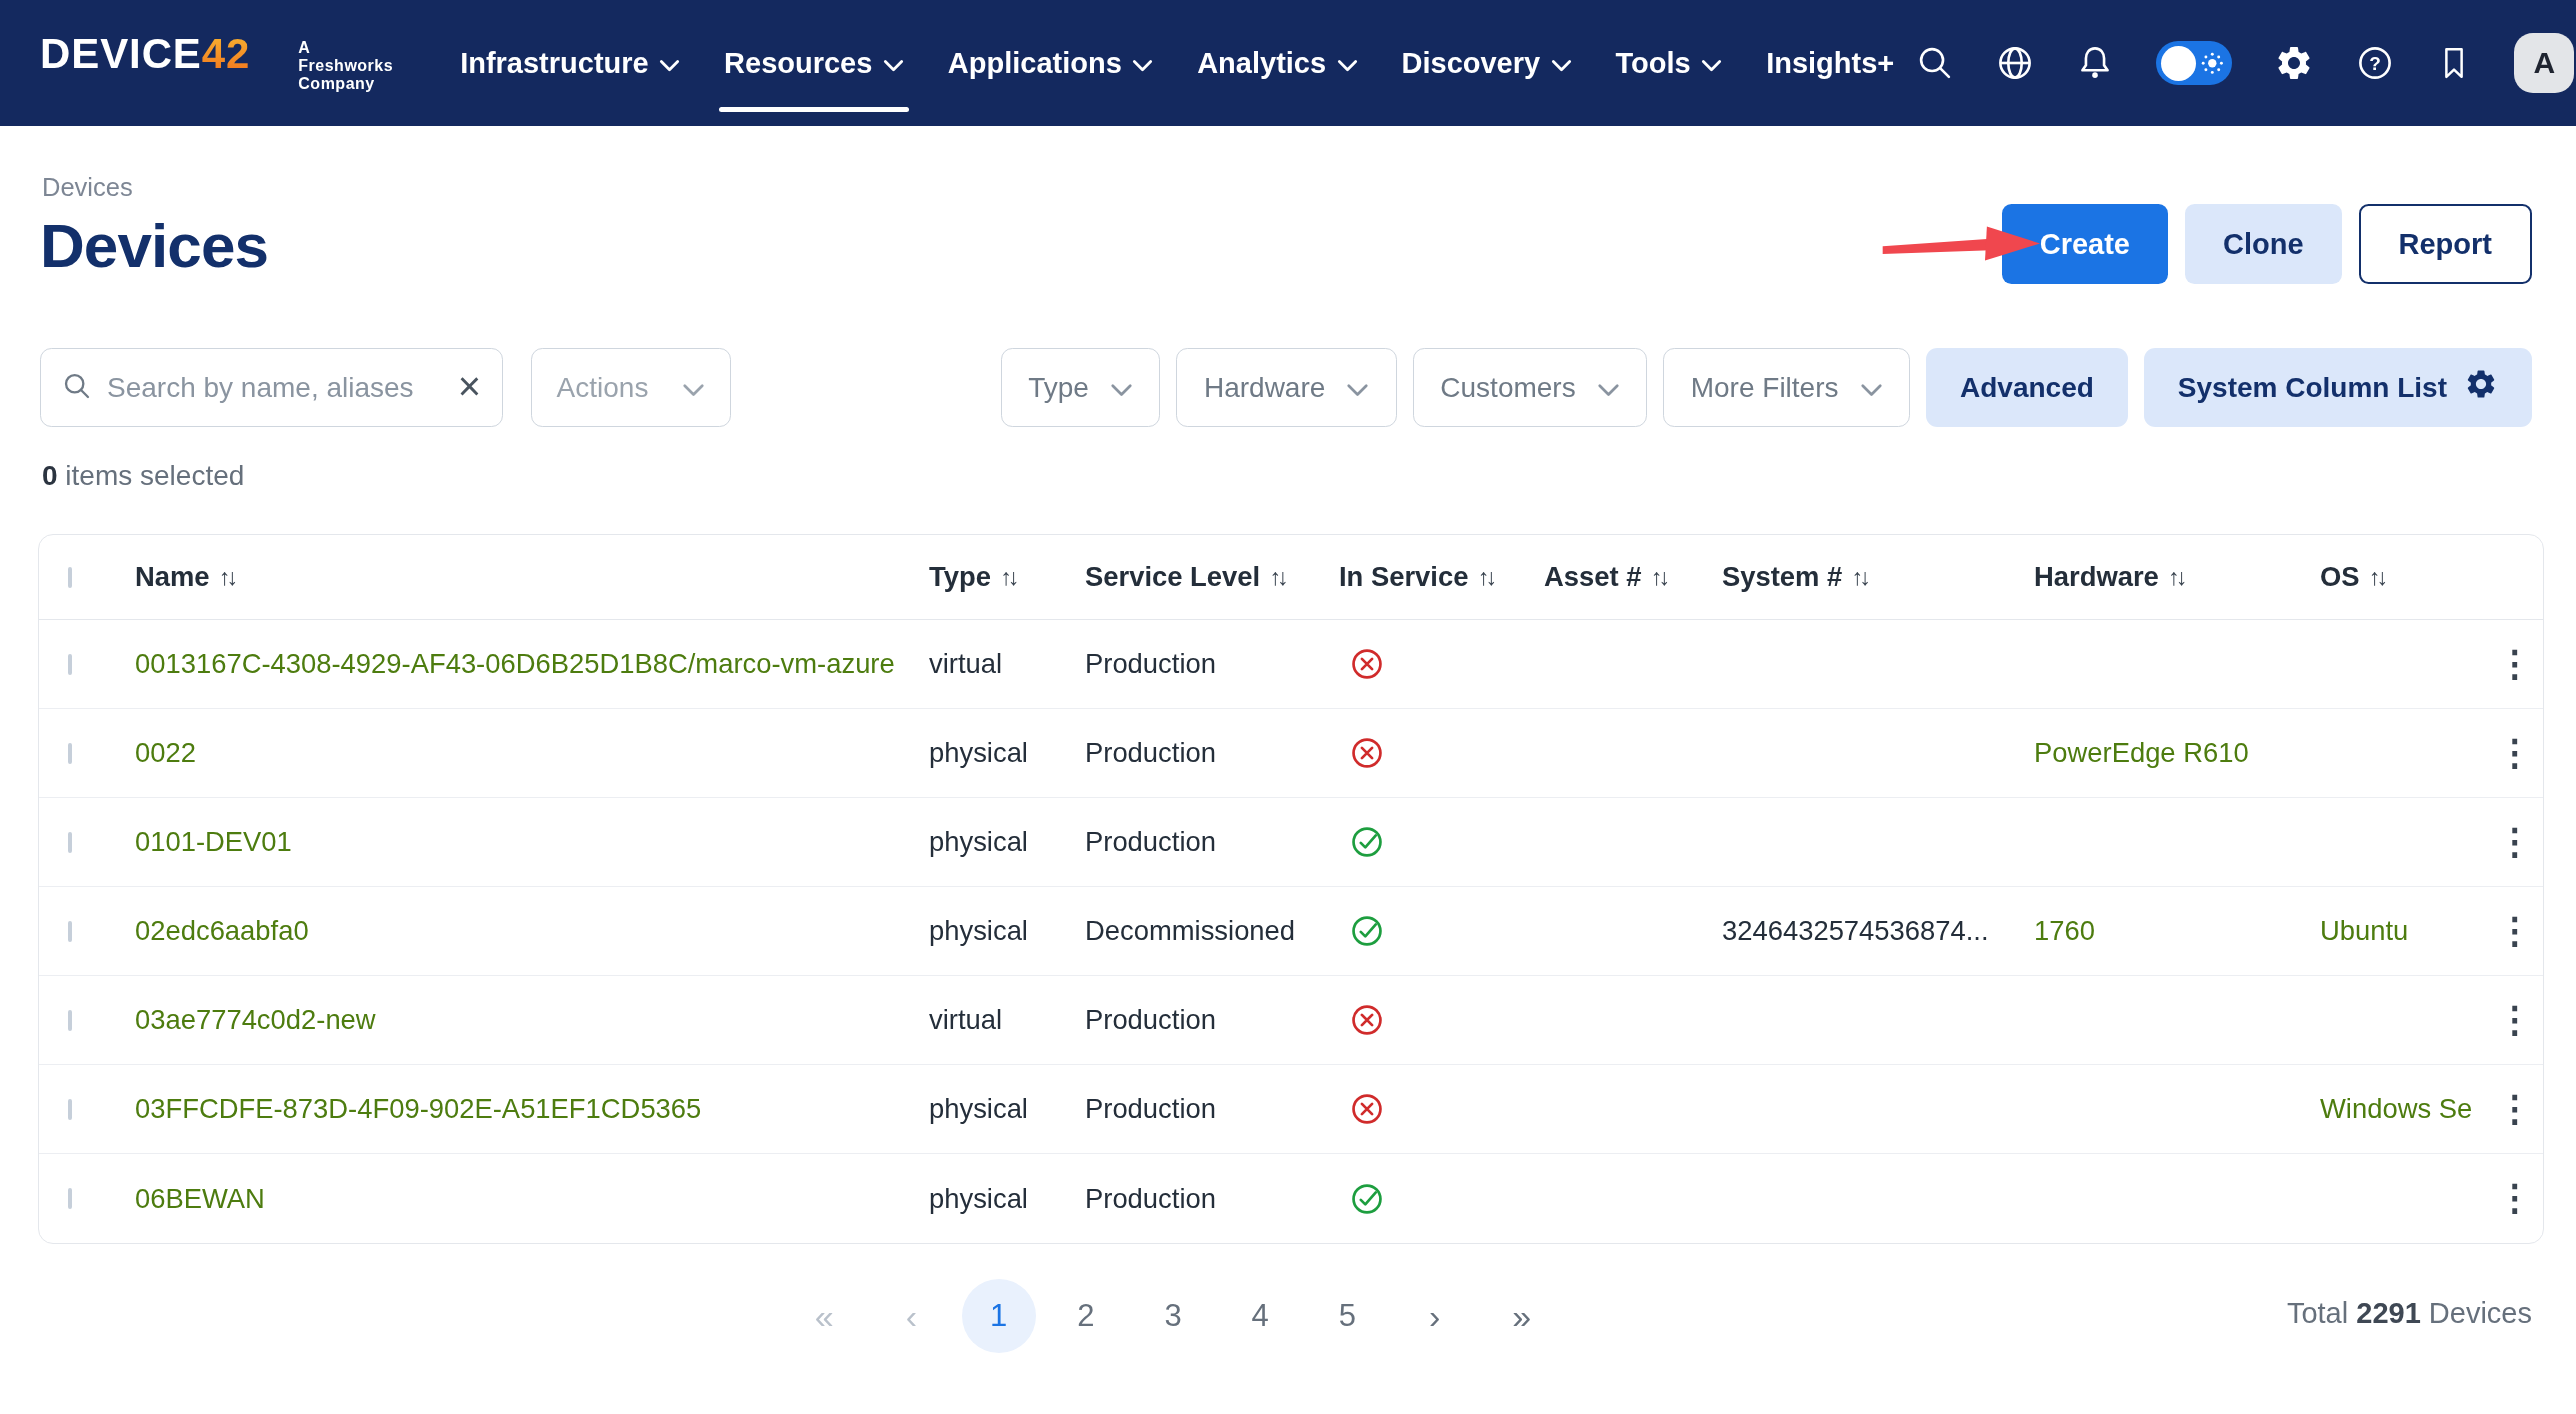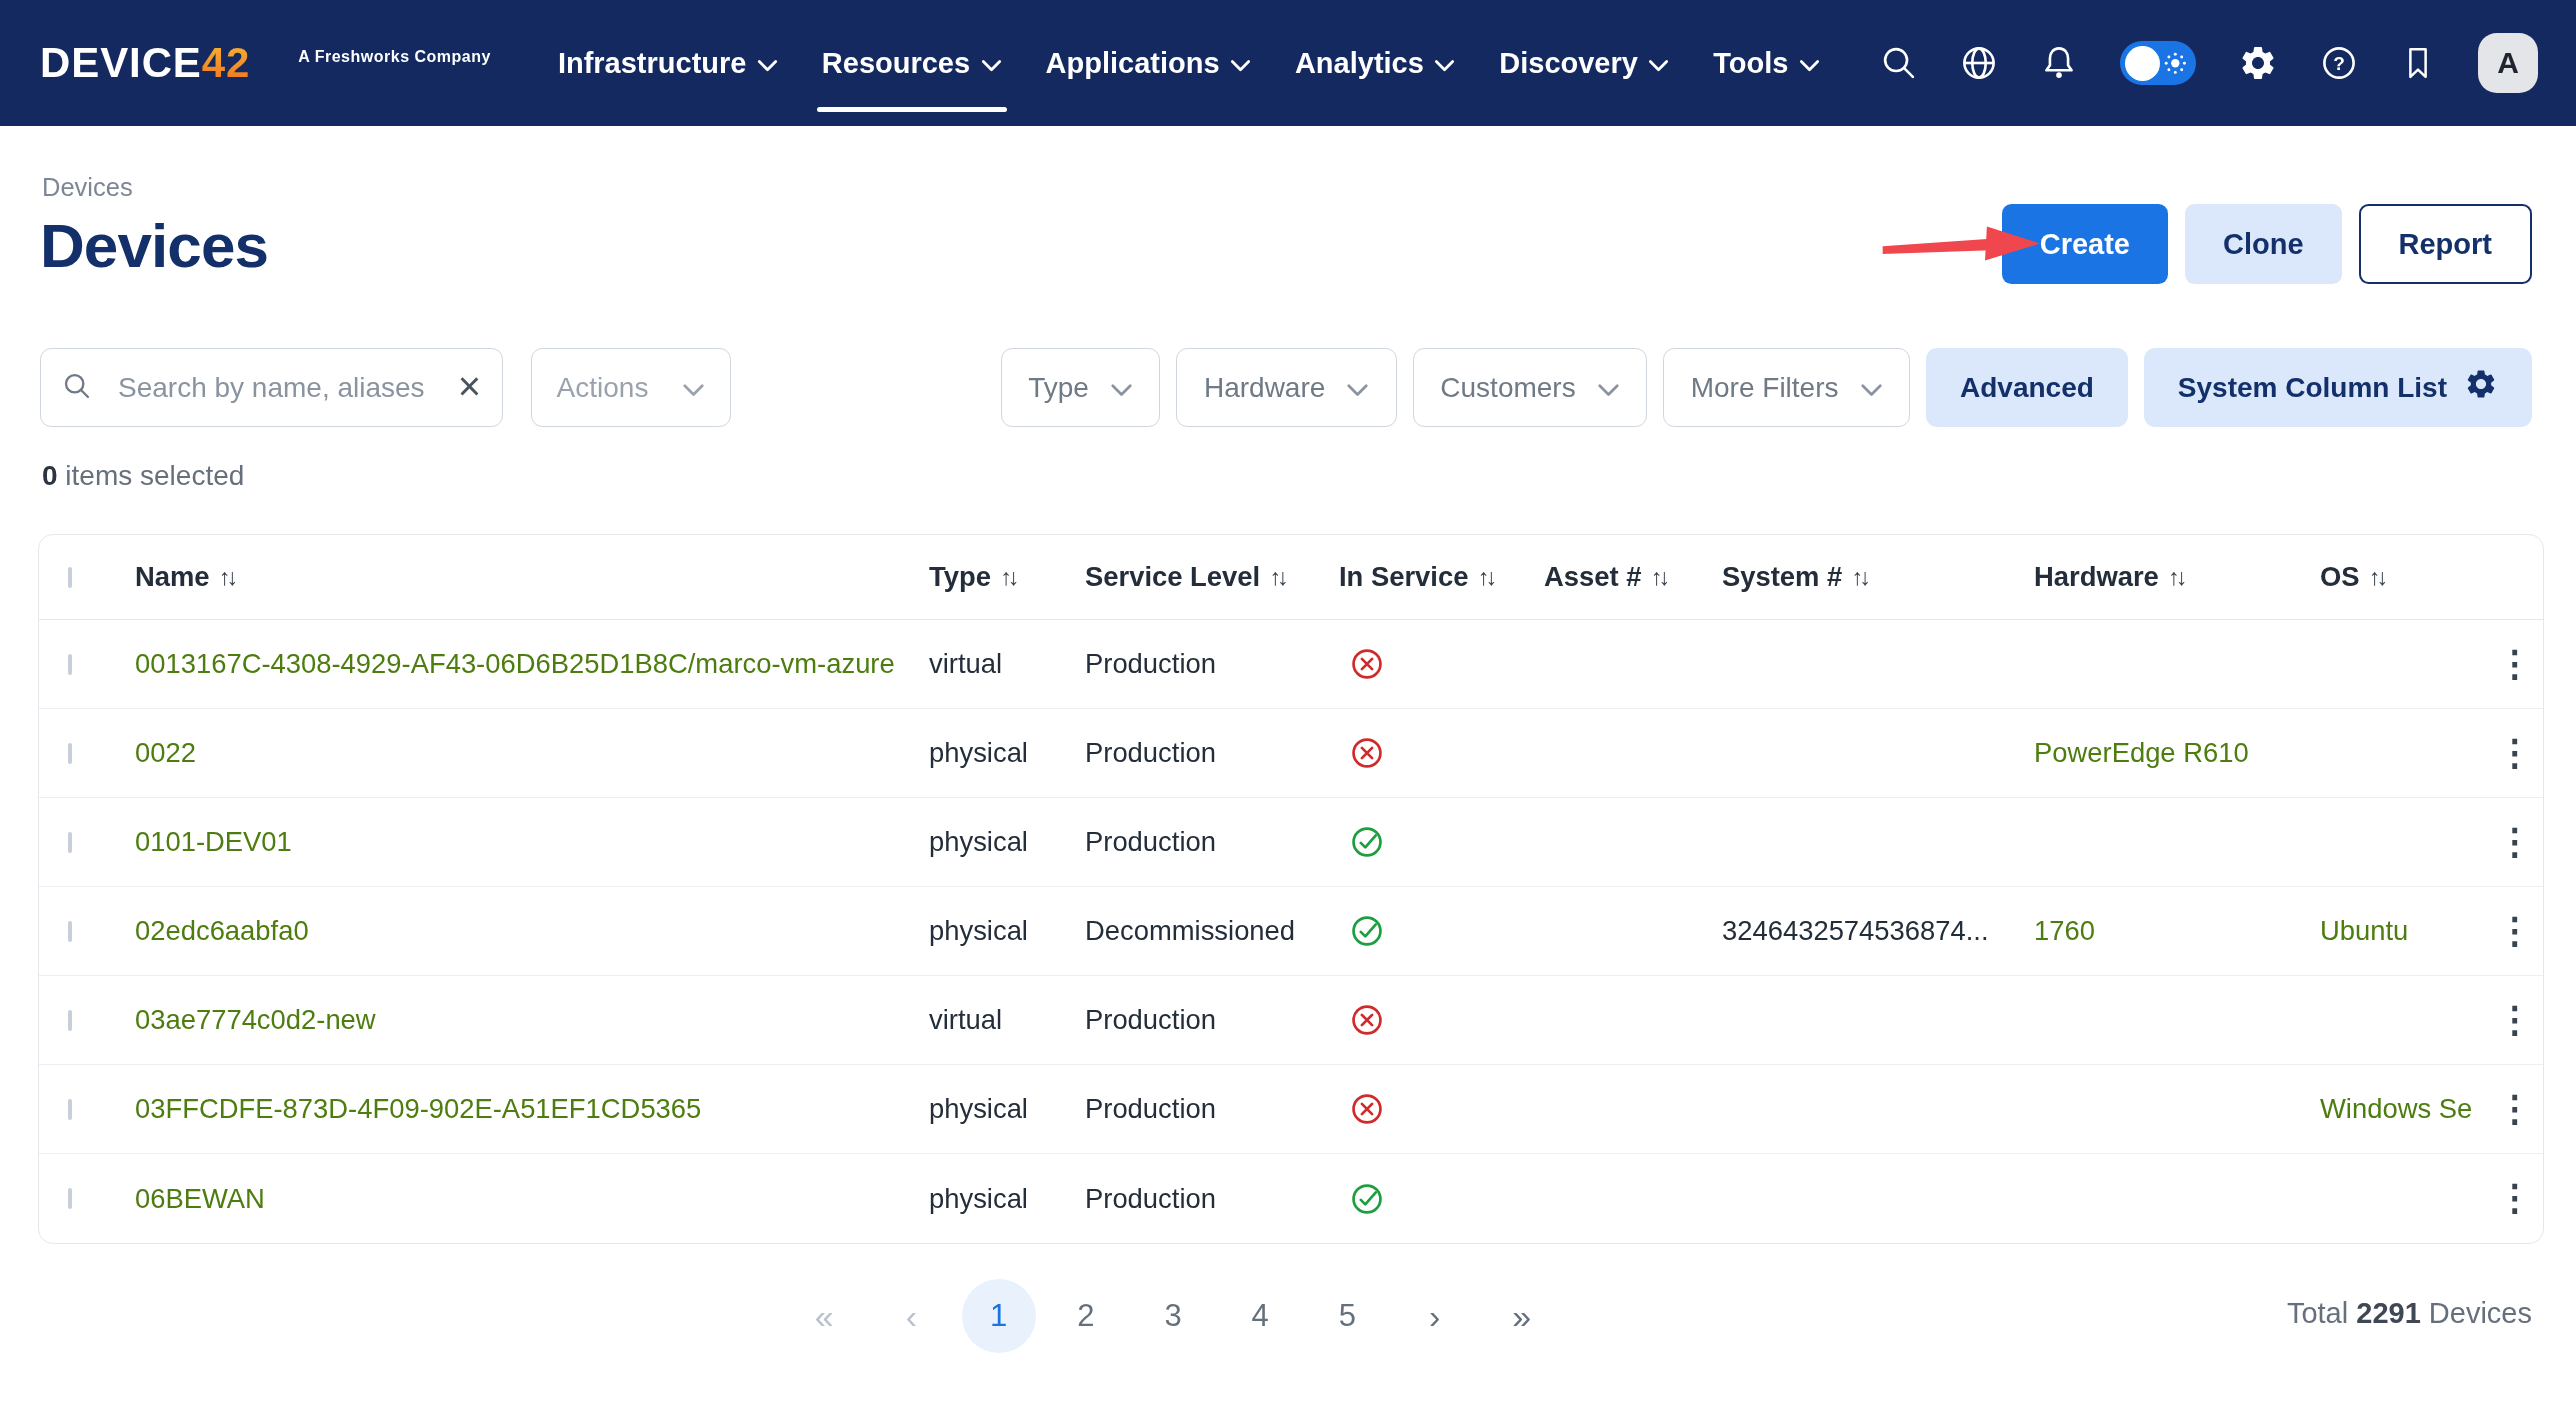--- a/index.html
+++ b/index.html
@@ -27,21 +27,21 @@
   .breadcrumb { position:absolute; top:173px; left:42px; font-size:25.5px; color:#7d8694; cursor:pointer; }
   .page-title { position:absolute; top:210px; left:40px; font-size:62px; font-weight:700; color:#13306b; letter-spacing:-0.9px; }
   .action-buttons { position:absolute; top:204px; right:44px; display:flex; gap:17px; }
   .btn { height:80px; border-radius:9.5px; font-size:29px; font-weight:600; display:flex; align-items:center; justify-content:center; padding:12px 38px; cursor:pointer; border:none; font-family:inherit; }
   .btn-primary { background:#1b74e4; color:#fff; }
   .btn-soft { background:#dbe7fa; color:#13306b; }
   .btn-outline { background:#fff; color:#13306b; border:2.8px solid #13306b; }
   .annot-arrow { position:absolute; top:214px; left:1877px; pointer-events:none; }
 
   
-  .search-box { position:absolute; top:348px; left:40px; width:463px; height:79px; border:1.9px solid #cfd6de; border-radius:11.3px; display:flex; align-items:center; padding:0 21px; gap:26px; background:#fff; }
+  .search-box { position:absolute; top:348px; left:40px; width:463px; height:79px; border:1.9px solid #cfd6de; border-radius:11.3px; display:flex; align-items:center; padding:0 21px; gap:15px; background:#fff; }
   .search-box input { border:none; outline:none; flex:1; font-size:28px; color:#39434f; font-family:inherit; min-width:0; }
   .search-box input::placeholder { color:#8a94a0; }
   .search-clear { font-size:40px; color:#4a545f; cursor:pointer; line-height:1; margin-top:-3.8px; }
   .actions-dd { position:absolute; top:348px; left:531px; width:200px; height:79px; border:1.9px solid #cfd6de; border-radius:11.3px; display:flex; align-items:center; justify-content:space-between; padding:0 24.6px; font-size:28px; color:#9aa3ad; background:#fff; cursor:pointer; }
   .filters { position:absolute; top:348px; right:44px; display:flex; gap:16px; }
   .chip { height:79px; border:1.9px solid #cfd6de; border-radius:11.3px; background:#fff; display:flex; align-items:center; gap:21px; padding:0 26.5px; font-size:28px; color:#6f7a86; cursor:pointer; white-space:nowrap; }
   .chip-solid { border:none; background:#dbe7fa; color:#13306b; font-weight:600; padding:0 34px; gap:17px; }
 
   .selection-summary { position:absolute; top:460px; left:42px; font-size:28px; color:#66707c; }
   .selection-summary b { color:#2b3440; font-weight:700; }
@@ -119,20 +119,24 @@
           </svg>
     </span>
   </div>
       <div class="nav-item">
     <span>Tools</span>
     <span class="nav-chev">
       <svg width="21" height="14" viewBox="0 0 18 12">
             <polyline points="2,3 9,10 16,3" fill="none" stroke="#fff" stroke-width="2.4" stroke-linecap="round" stroke-linejoin="round"></polyline>
           </svg>
     </span>
+  </div>
+      <div class="nav-item">
+    <span>Insights+</span>
+
   </div>
     </nav>
 
   <div class="nav-icons">
     <span class="nicon">
       <svg width="38" height="38" viewBox="0 0 26 26">
           <circle cx="11" cy="11" r="7.5" fill="none" stroke="#fff" stroke-width="1.8"></circle>
           <line x1="16.5" y1="16.5" x2="22.5" y2="22.5" stroke="#fff" stroke-width="1.8" stroke-linecap="round"></line>
         </svg>
     </span>

